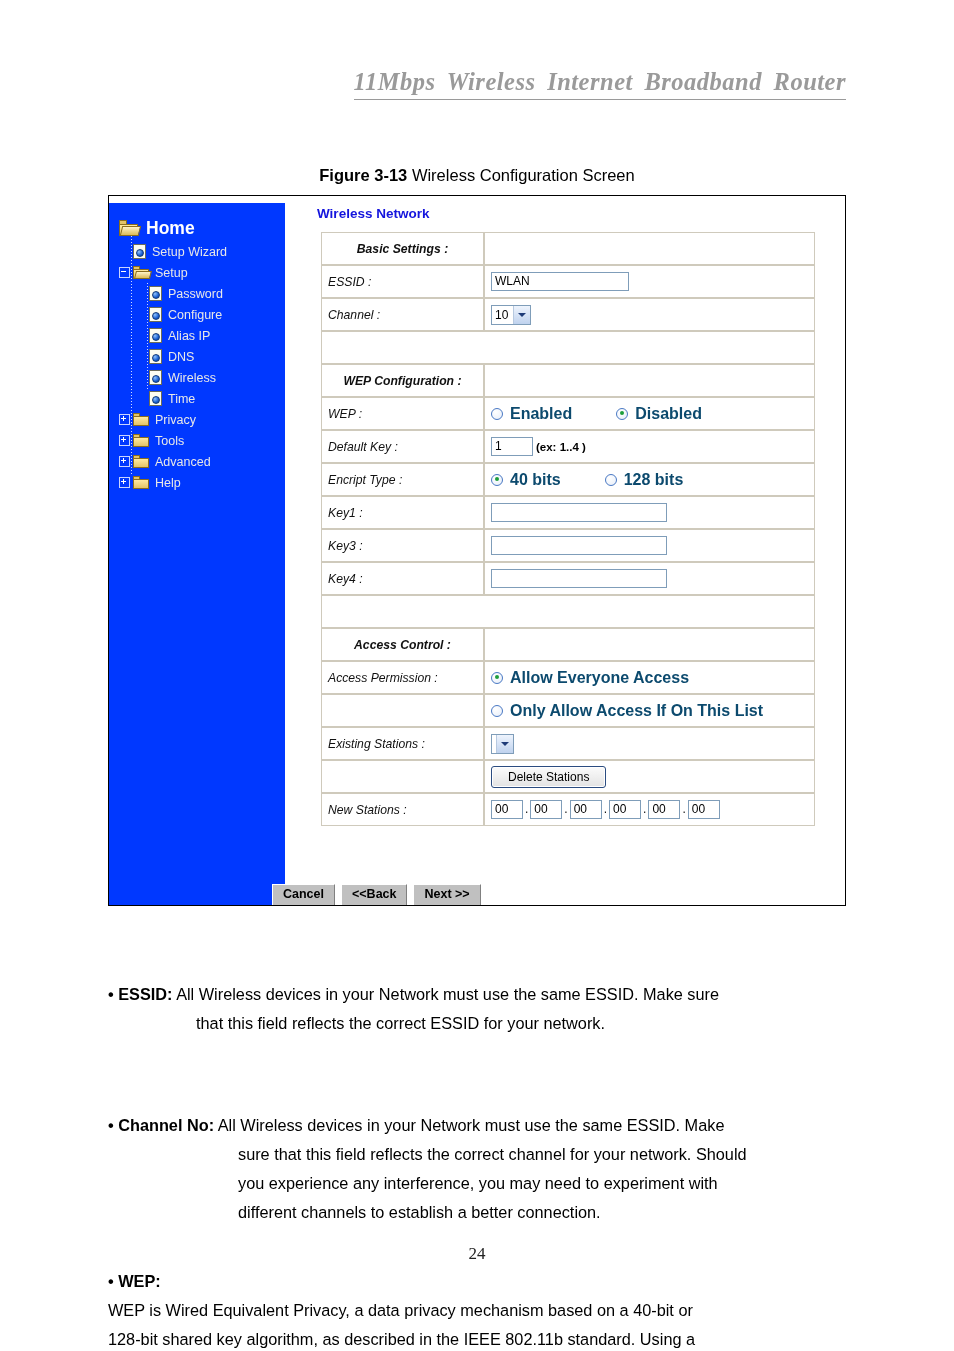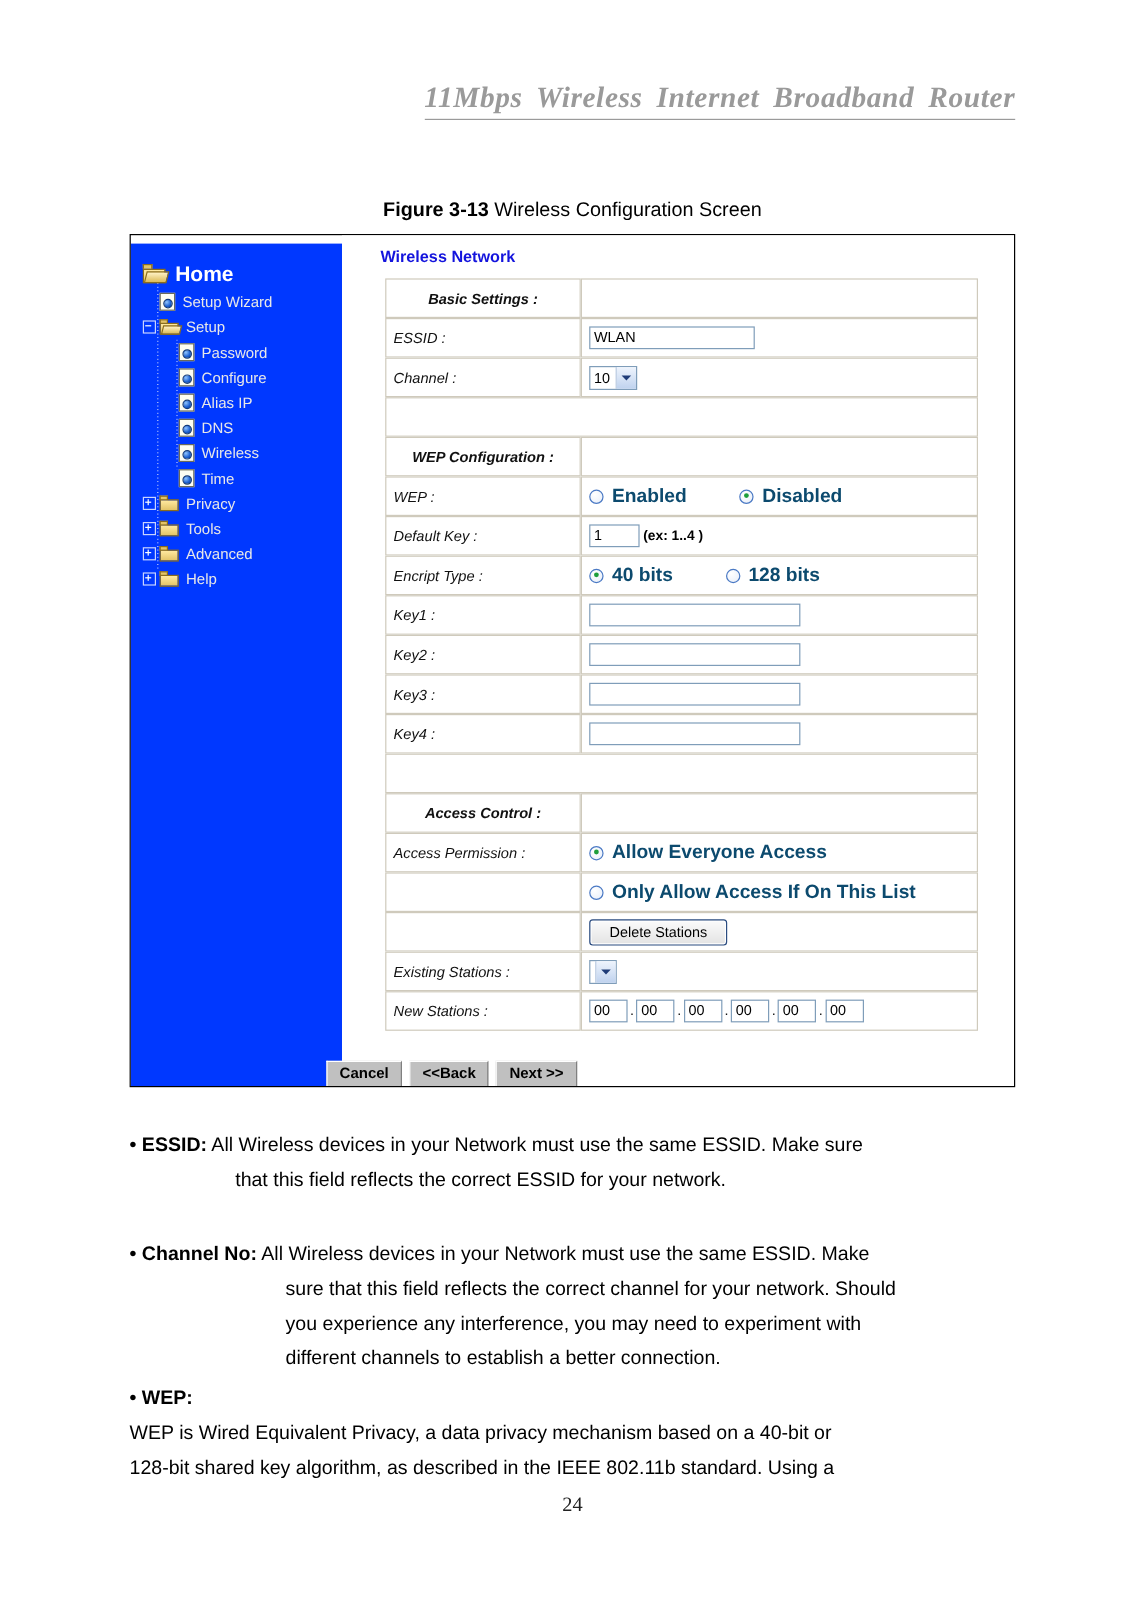--- a/index.html
+++ b/index.html
@@ -391,21 +391,21 @@
   
   .body-copy {
     position: absolute;
     left: 108px;
     top: 940px;
     width: 756px;
     font-size: 16.3px;
     line-height: 29px;
     color: #000;
   }
-  .bullet-block { margin-bottom: 4px; }
+  .bullet-block { margin-bottom: 4px; margin-top: 40px; }
   .b-line { white-space: normal; }
   .indent-1 { padding-left: 88px; }
   .indent-2 { padding-left: 130px; }
   .spacer-line { height: 29px; }
   .body-copy b { font-weight: bold; }
 
   .page-num {
     position: absolute;
     left: 0;
     top: 1244px;
@@ -585,26 +585,20 @@
               </span>
             </td>
           </tr>
           <tr>
             <td class="lbl">Key1 :</td>
             <td class="val">
               <span class="tinput in-key"></span>
             </td>
           </tr>
           <tr>
-            <td class="lbl">Key2 :</td>
-            <td class="val">
-              <span class="tinput in-key"></span>
-            </td>
-          </tr>
-          <tr>
             <td class="lbl">Key3 :</td>
             <td class="val">
               <span class="tinput in-key"></span>
             </td>
           </tr>
           <tr>
             <td class="lbl">Key4 :</td>
             <td class="val">
               <span class="tinput in-key"></span>
             </td>
@@ -628,32 +622,32 @@
           <tr>
             <td class="lbl"></td>
             <td class="val">
               <span class="radio-item">
                 <span class="rdot"></span>
                 <span>Only Allow Access If On This List</span>
               </span>
             </td>
           </tr>
           <tr>
-            <td class="lbl"></td>
-            <td class="val">
-              <span class="btn">Delete Stations</span>
-            </td>
-          </tr>
-          <tr>
             <td class="lbl">Existing Stations :</td>
             <td class="val">
               <span class="selbox empty">
                 <span class="seltext"></span>
                 <span class="selarrow"></span>
               </span>
+            </td>
+          </tr>
+          <tr>
+            <td class="lbl"></td>
+            <td class="val">
+              <span class="btn">Delete Stations</span>
             </td>
           </tr>
           <tr>
             <td class="lbl">New Stations :</td>
             <td class="val">
               <span class="tinput in-mac">00</span><span class="macdots">.</span><span class="tinput in-mac">00</span><span class="macdots">.</span><span class="tinput in-mac">00</span><span class="macdots">.</span><span class="tinput in-mac">00</span><span class="macdots">.</span><span class="tinput in-mac">00</span><span class="macdots">.</span><span class="tinput in-mac">00</span>
             </td>
           </tr>
         </tbody>
           </table>

